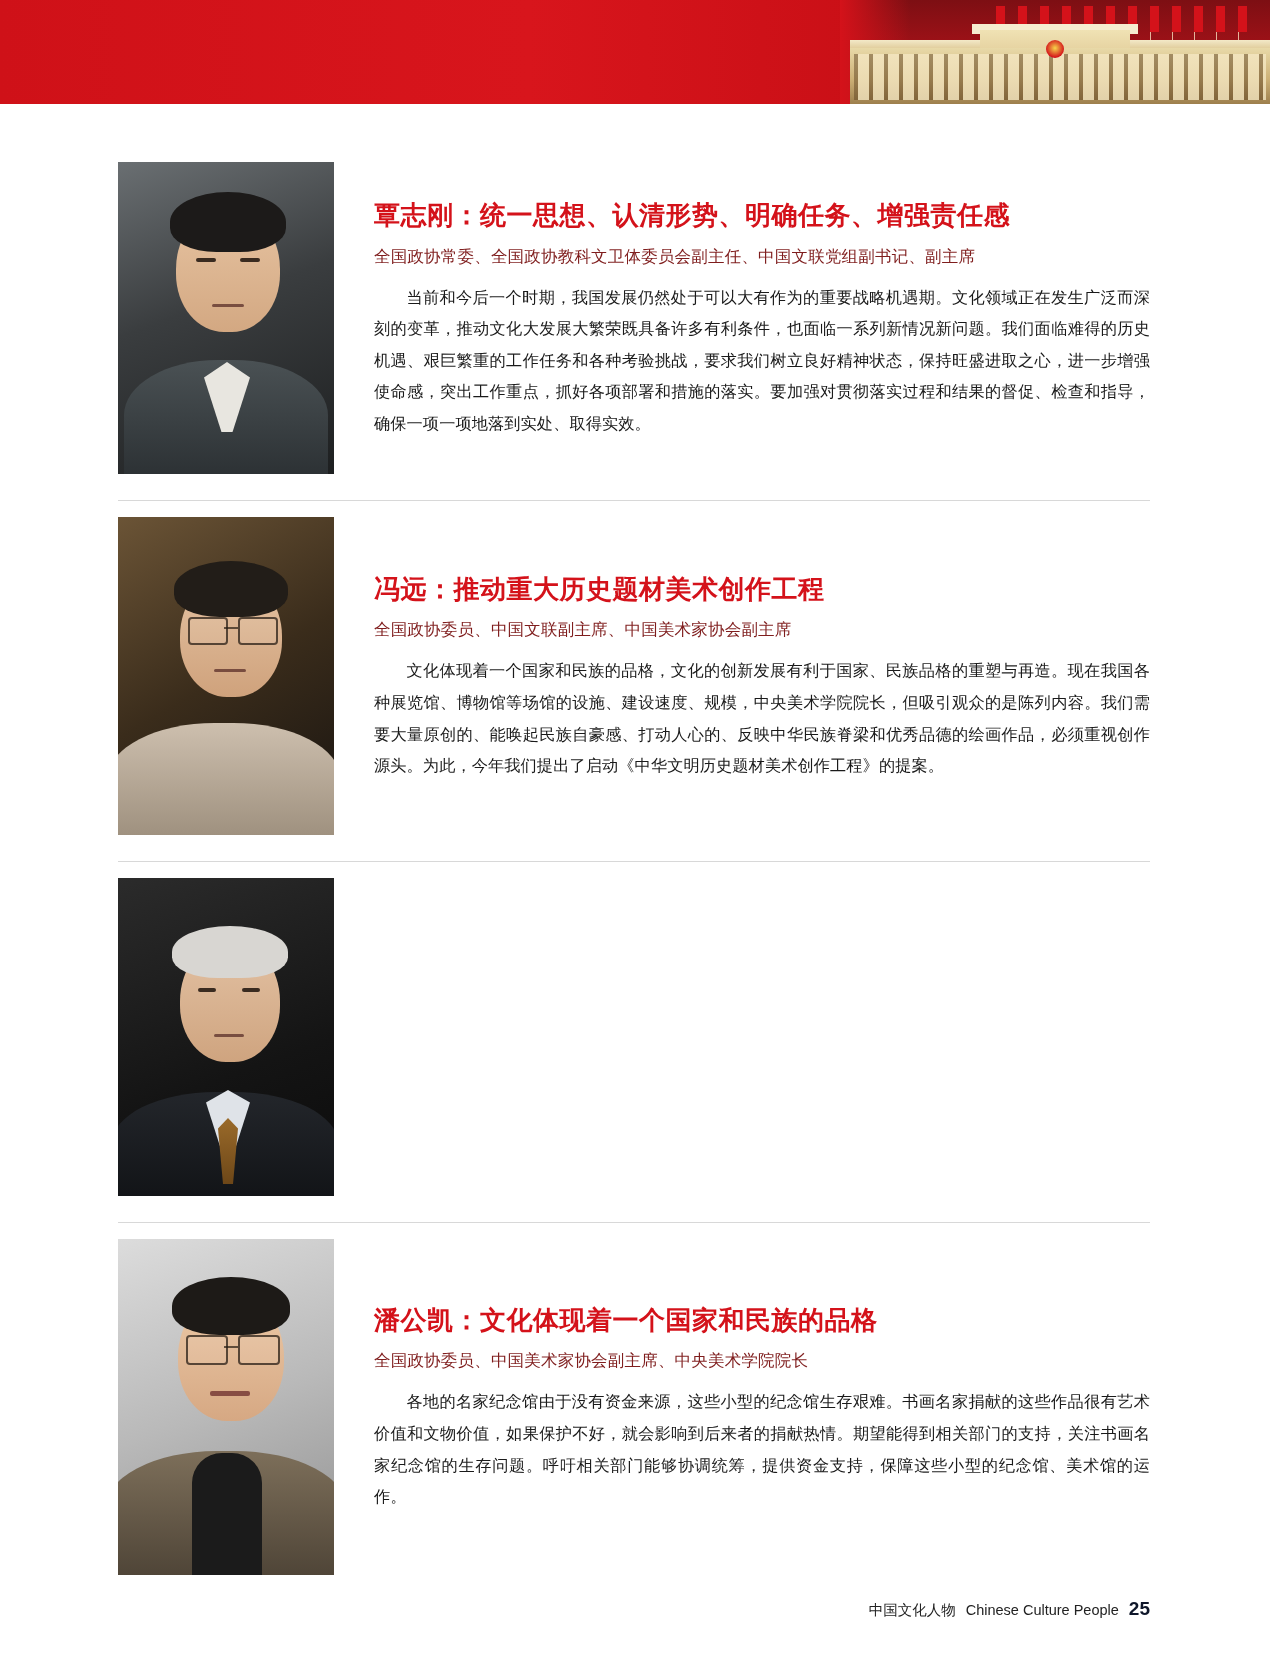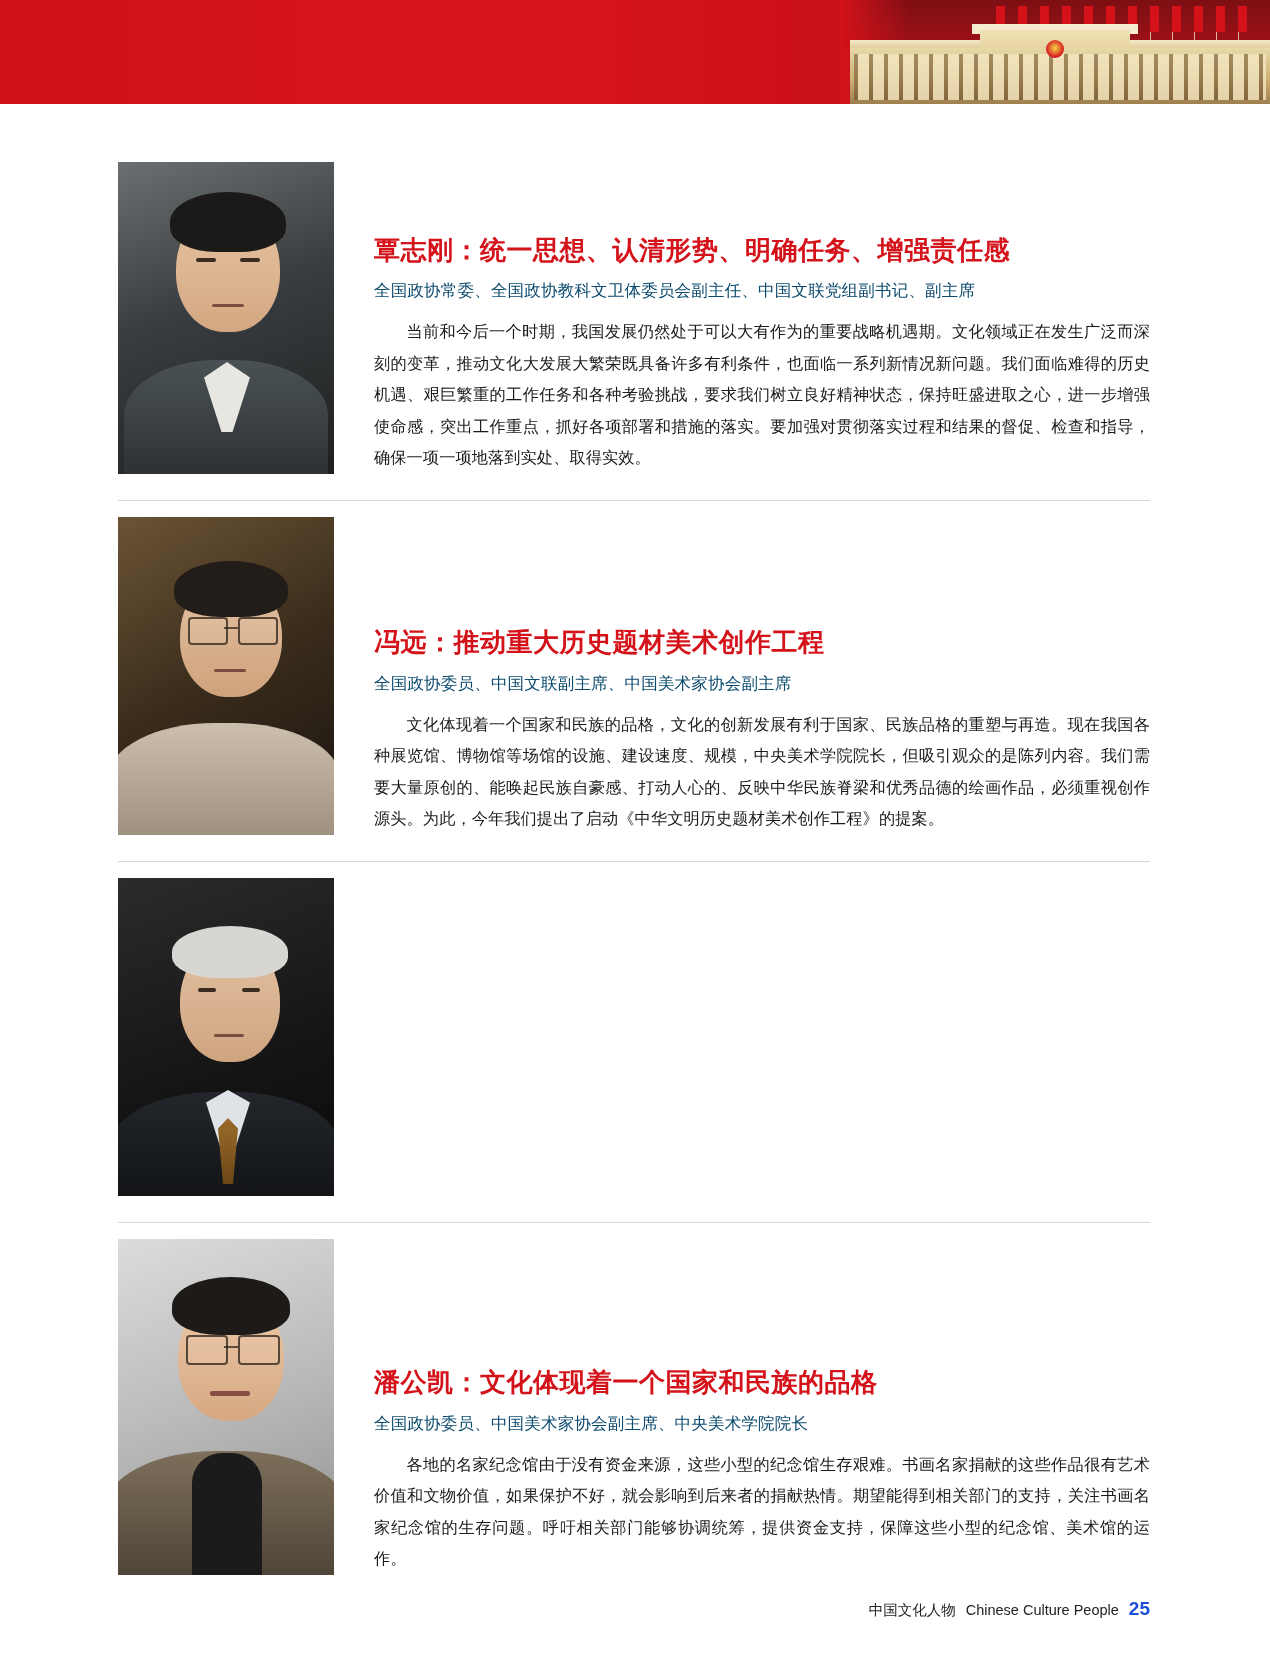--- a/index.html
+++ b/index.html
@@ -127,21 +127,21 @@
 
   
   .page {
     position: relative;
     width: 1270px;
     padding: 0;
   }
 
   .entry {
     display: flex;
-    align-items: flex-end;
+    align-items: center;
     padding: 0 120px 0 118px;
     box-sizing: border-box;
     position: relative;
   }
   .entry .photo {
     width: 216px;
     flex: 0 0 216px;
     background: #2b2b2b;
     position: relative;
     overflow: hidden;
@@ -154,21 +154,21 @@
   .entry-title {
     color: #d4121a;
     font-size: 26px;
     font-weight: bold;
     letter-spacing: 0.5px;
     margin: 0 0 14px 0;
     line-height: 1.2;
   }
   .entry-subtitle {
     font-size: 16.5px;
-    color: #0c4a6e;
+    color: #7f1d1d;
     margin: 8px 0 14px 0;
     letter-spacing: 0.2px;
   }
   .entry-text {
     font-size: 16.2px;
     line-height: 1.95;
     color: #1a1a1a;
     text-align: justify;
     text-indent: 2em;
     margin: 0;
@@ -237,21 +237,21 @@
     bottom: 34px;
     display: flex;
     align-items: baseline;
     gap: 10px;
     font-size: 14.5px;
     color: #222;
   }
   .footer .pagenum {
     font-size: 19px;
     font-weight: bold;
-    color: #1d4ed8;
+    color: #0f172a;
   }
 </style>
 </head>
 <body>
 
 <div class="header-banner">
   <div class="grad-left"></div>
   <div class="hall-photo">
     <div class="hall-sky"></div>
     <div class="hall-flagpoles"></div>

